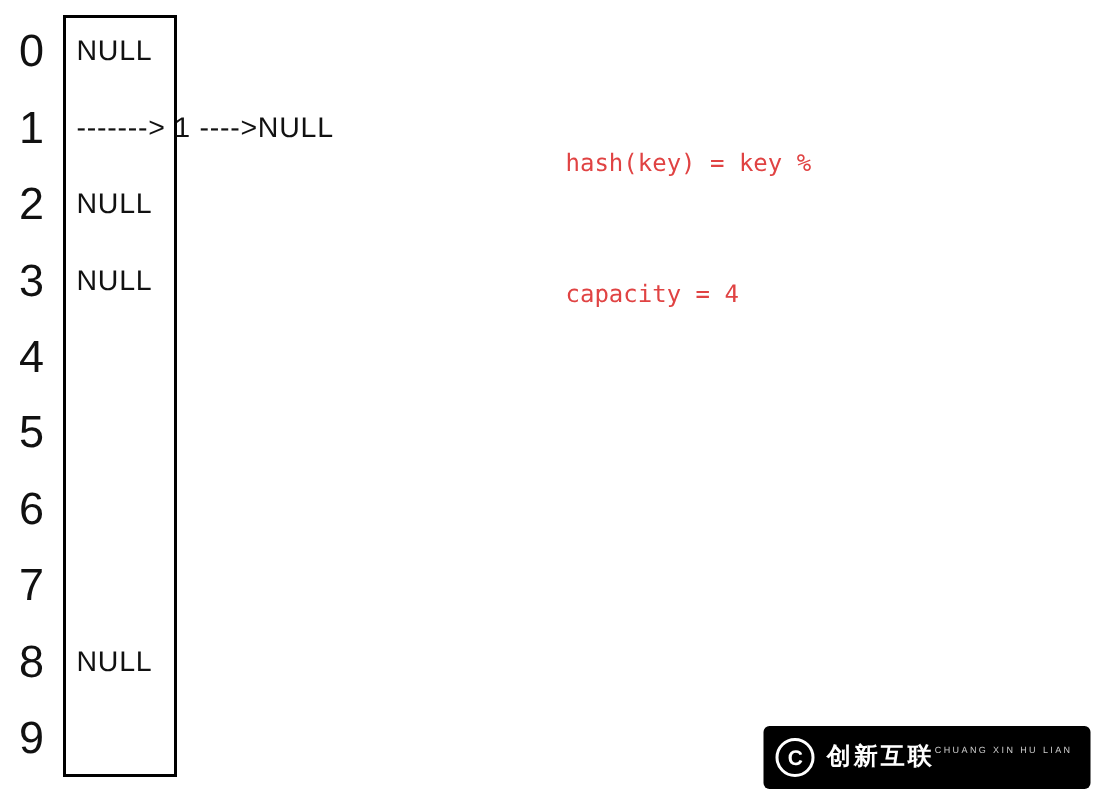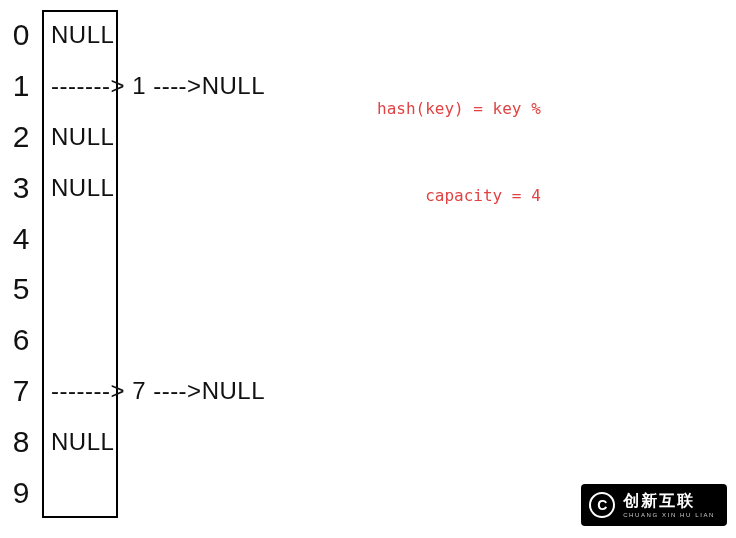--- a/index.html
+++ b/index.html
@@ -44,37 +44,36 @@
   }
   .idx {
     width: 42px;
     text-align: center;
     font-size: 30px;
     color: #111111;
     line-height: 1;
   }
   .cell {
     margin-left: 9px;
-    font-size: 24px;
+    font-size: 19px;
     color: #111111;
     white-space: pre;
     letter-spacing: 0.5px;
   }
 
   
   .formula {
     position: absolute;
     left: 377px;
     top: 36px;
     font-family: "DejaVu Sans Mono", monospace;
     font-size: 16px;
     line-height: 29px;
     color: #e04343;
     white-space: pre;
-    text-align: right;
   }
 
   
   .watermark {
     position: absolute;
     right: 9px;
     bottom: 12px;
     height: 42px;
     background: #000000;
     border-radius: 4px;
@@ -93,21 +92,21 @@
     display: flex;
     align-items: center;
     justify-content: center;
     font-size: 14px;
     font-weight: bold;
     color: #ffffff;
     flex: 0 0 auto;
   }
   .wm-text {
     display: flex;
-    flex-direction: column;
+    flex-direction: row;
     justify-content: flex-start;
     line-height: 1.1;
   }
   .wm-brand {
     font-size: 16px;
     font-weight: bold;
     letter-spacing: 2px;
     white-space: nowrap;
   }
   .wm-sub {
@@ -146,21 +145,20 @@
       <span class="idx">4</span>
     </div>
     <div class="row">
       <span class="idx">5</span>
     </div>
     <div class="row">
       <span class="idx">6</span>
     </div>
     <div class="row">
       <span class="idx">7</span>
-      <span class="cell">-------&gt; 7 ----&gt;NULL</span>
     </div>
     <div class="row">
       <span class="idx">8</span>
       <span class="cell">NULL</span>
     </div>
     <div class="row">
       <span class="idx">9</span>
     </div>
   </div>
 

